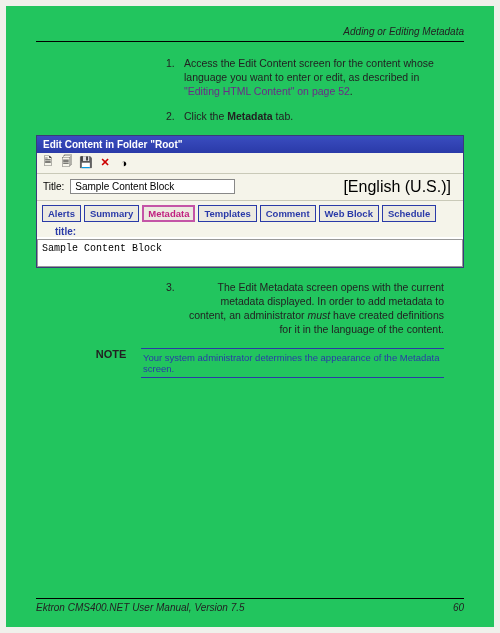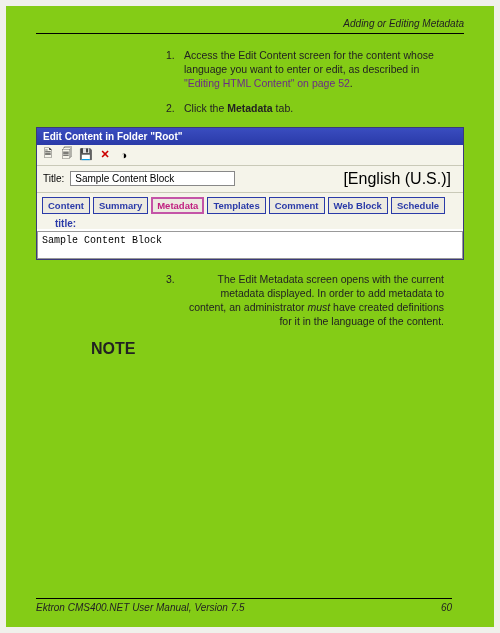--- a/index.html
+++ b/index.html
@@ -5,25 +5,25 @@
     * { margin: 0; padding: 0; box-sizing: border-box; }
     body {
       width: 500px;
       height: 633px;
       background: #f0f0eb;
       font-family: Arial, Helvetica, sans-serif;
       position: relative;
       padding: 6px;
     }
     .page {
-      background: #84cc16;
+      background: #22c55e;
       width: 100%;
       height: 100%;
       position: relative;
-      padding: 12px 30px 0 30px;
+      padding: 20px 30px 0 30px;
     }
     .header {
       text-align: right;
       font-style: italic;
       font-size: 10px;
       color: #222;
       margin-bottom: 4px;
     }
     .hr-top {
       border: none;
@@ -155,39 +155,39 @@
       display: flex;
       align-items: flex-start;
       gap: 10px;
       margin-left: 55px;
       margin-right: 20px;
       margin-top: 8px;
     }
     .note-label {
       font-weight: bold;
       font-variant: small-caps;
-      font-size: 16px;
+      font-size: 11px;
       color: #222;
       flex-shrink: 0;
       width: 40px;
       text-align: center;
     }
     .note-body {
       border-top: 1px solid #2a3aa8;
       border-bottom: 1px solid #2a3aa8;
       color: #2a3aa8;
       font-size: 9.5px;
       padding: 3px 2px;
       flex: 1;
     }
 
     .footer {
       position: absolute;
       left: 30px;
-      right: 42px;
+      right: 30px;
       bottom: 14px;
     }
     .hr-bot {
       border: none;
       border-top: 1.5px solid #000;
       margin-bottom: 3px;
     }
     .footer-line {
       display: flex;
       justify-content: space-between;
@@ -226,21 +226,21 @@
       <span class="icon">💾</span>
       <span class="icon" style="color:#c00;font-weight:bold;">✕</span>
       <span class="icon">◑</span>
     </div>
     <div class="title-row">
       <span class="lbl">Title:</span>
       <input class="title-input" value="Sample Content Block" style="">
       <span class="lang">[English (U.S.)]</span>
     </div>
     <div class="tabs-row">
-      <div class="tab">Content</div>
+      <div class="tab">Alerts</div>
       <div class="tab">Summary</div>
       <div class="tab active">Metadata</div>
       <div class="tab">Templates</div>
       <div class="tab">Comment</div>
       <div class="tab">Web Block</div>
       <div class="tab">Schedule</div>
     </div>
     <div class="content-area">
       <div class="content-lbl">title:</div>
     </div>
@@ -249,20 +249,21 @@
 
   <div class="step3">
     <div class="step-num">3.</div>
     <div class="step-body">
       <span>The Edit Metadata screen opens with the current metadata displayed. In order to add metadata to content, an administrator </span><span class="italic">must</span><span> have created definitions for it in the language of the content.</span>
     </div>
   </div>
 
   <div class="note-row">
     <div class="note-label">NOTE</div>
+    <div class="note-body">Your system administrator determines the appearance of the Metadata screen.</div>
   </div>
 
   <div class="footer">
     <hr class="hr-bot">
     <div class="footer-line">
       <span>Ektron CMS400.NET User Manual, Version 7.5</span>
       <span>60</span>
     </div>
   </div>
 </div>

